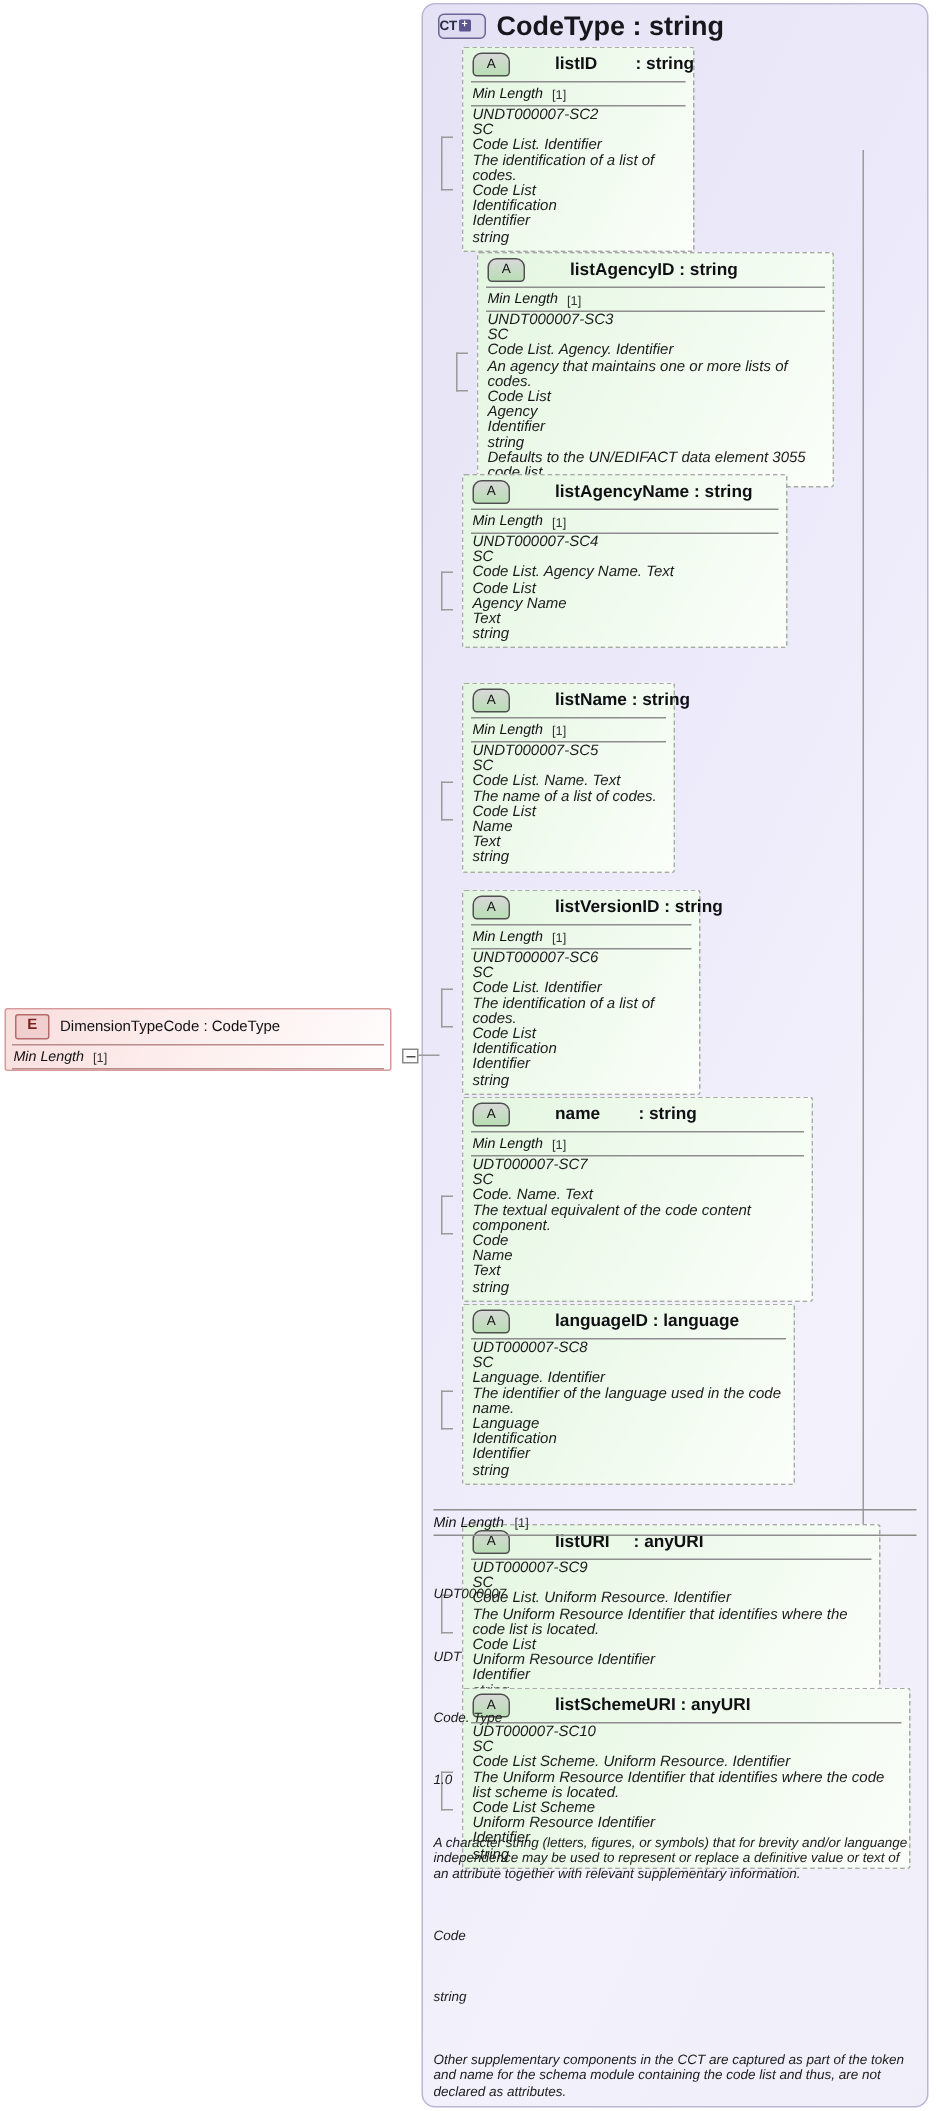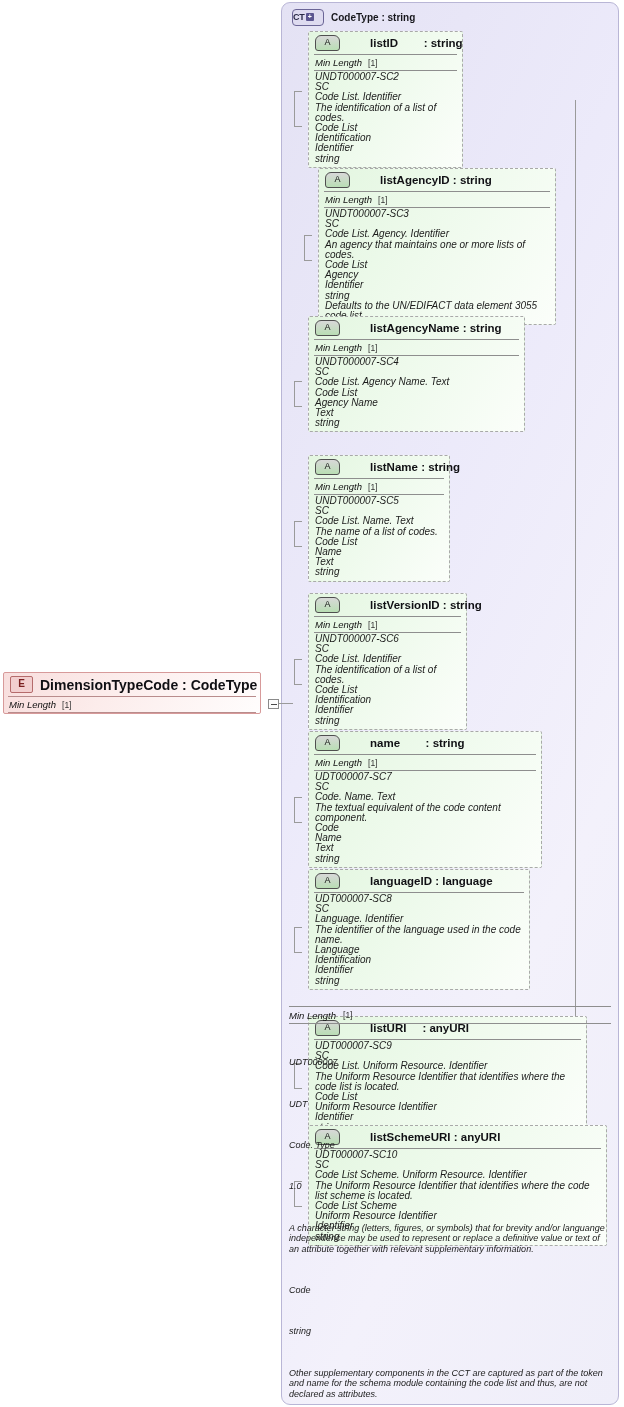--- a/index.html
+++ b/index.html
@@ -25,21 +25,21 @@
     width:30px;height:15px;border:1px solid #6b6596;border-radius:4px;
     background:#dedbf0;
     font-size:9px;font-weight:bold;color:#2a2a46;letter-spacing:-.2px;
     font-family:"Liberation Sans",sans-serif;line-height:1;
   }
   .ct-badge .plusbox{
     display:inline-block;width:8px;height:8px;margin-left:1px;
     background:#5b5590;color:#fff;font-size:7px;line-height:8px;text-align:center;
     border-radius:1px;font-weight:bold;
   }
-  .ct-title{font-size:10px;font-weight:bold;color:#17171c;white-space:nowrap;}
+  .ct-title{font-size:18px;font-weight:bold;color:#17171c;white-space:nowrap;}
 
   
   .attr{
     position:absolute;box-sizing:border-box;
     border:1px dashed #a9a9a9;
     background:linear-gradient(120deg,#e3f6e0 0%,#eefaec 45%,#fbfefa 100%);
     border-radius:2px;
   }
   .attr .ahead{
     position:relative;height:22px;display:flex;align-items:center;
@@ -92,21 +92,21 @@
     position:absolute;left:3px;top:672px;width:258px;
     box-sizing:border-box;border:1px solid #d79a9a;border-radius:2px;
     background:linear-gradient(120deg,#f8dedd 0%,#fceceb 40%,#fffdfd 100%);
   }
   .el-head{height:23px;display:flex;align-items:center;gap:7px;padding-left:6px;}
   .e-badge{
     width:21px;height:15px;border:1px solid #b56b6b;border-radius:2px;
     background:#f2cfcf;color:#7a2020;font-size:10px;font-weight:bold;
     line-height:13px;text-align:center;flex:none;
   }
-  .el-title{font-size:14px;font-weight:bold;color:#101014;white-space:nowrap;}
+  .el-title{font-size:10px;font-weight:normal;color:#101014;white-space:nowrap;}
   .el-rule{margin:0 4px;border-top:1px solid #b98c8c;}
   .el-minlen{
     height:15px;display:flex;align-items:center;gap:6px;padding-left:5px;
     font-size:9.5px;font-style:italic;color:#111;
   }
   .el-minlen .card{font-style:normal;font-size:8.5px;color:#333;}
   .el-desc{
     padding:2px 5px 4px 5px;font-size:9px;font-style:italic;color:#1b1b1b;
     line-height:10.4px;
   }

